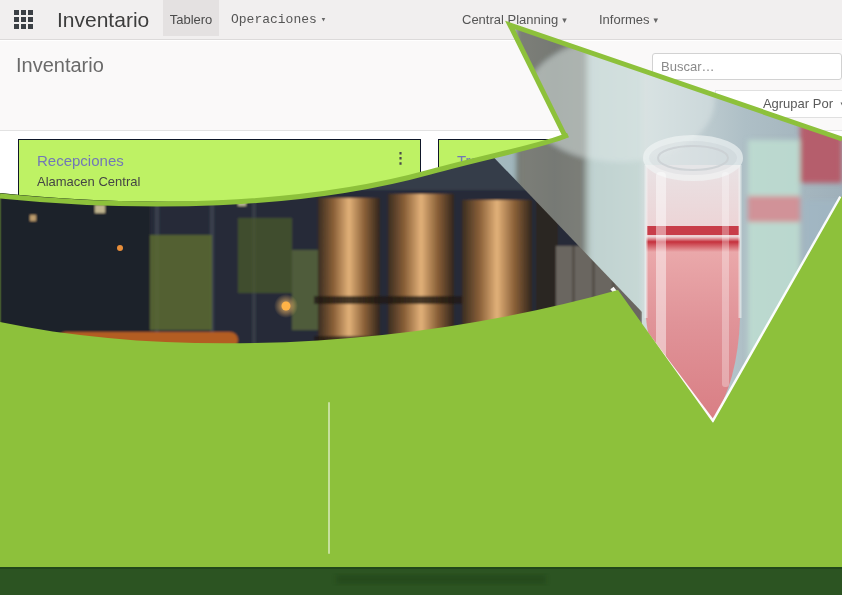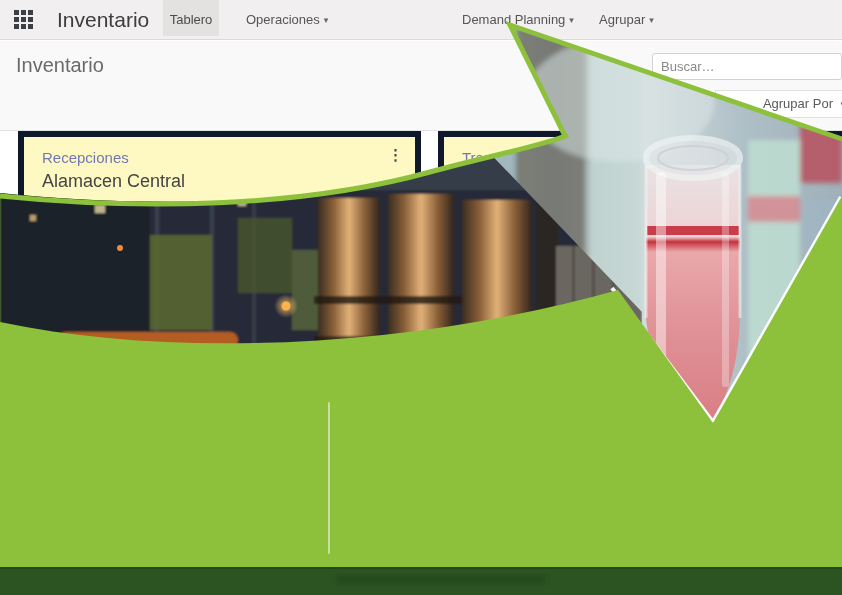--- a/index.html
+++ b/index.html
@@ -27,23 +27,23 @@
                 border:1px solid #d2d2d2; border-radius:3px; background:#fff; }
   .search-box input { width:100%; height:100%; border:none; outline:none; background:transparent;
                       font-family:"Liberation Sans",sans-serif; font-size:13px; color:#8b5cf6; padding:0 8px; }
   .search-box input::placeholder { color:#8a8a8a; opacity:1; }
   .groupby-box { position:absolute; left:715px; top:49px; width:135px; height:28px;
                  background:#fff; border:1px solid #e0e0e0; border-right:none;
                  font-size:13px; color:#5a5a5a; line-height:26px; padding-left:42px; cursor:pointer;text-align:center; }
 
   
   .dashboard { position:absolute; left:0; top:131px; width:842px; height:464px; background:#fff; z-index:1; }
-  .card { position:absolute; top:0; height:92px; background:#fef9c3; border:6px solid #0f172a; }
+  .card { position:absolute; top:8px; height:92px; background:#bef264; border:1px solid #0f172a; }
   .card-title { position:absolute; left:18px; top:12px; font-size:15px; color:#7277b6; cursor:pointer; }
-  .card-sub { position:absolute; left:18px; top:34px; font-size:18px; color:#454545; }
+  .card-sub { position:absolute; left:18px; top:34px; font-size:13px; color:#454545; }
   .kebab { position:absolute; right:12px; top:10px; font-size:15px; color:#4a4a4a;
            font-weight:bold; cursor:pointer; line-height:16px; }
 
   
   .overlay { position:absolute; left:0; top:0; width:842px; height:595px; z-index:10; }
 </style>
 </head>
 <body>
 
 <div class="screen">
@@ -58,28 +58,28 @@
         <span></span>
         <span></span>
         <span></span>
         <span></span>
     </div>
     <div class="brand">Inventario</div>
 
     <div class="navitem active" style="left:163px; width:56px;">
       <span>Tablero</span>
     </div>
-    <div class="navitem" style="left:246px;">
+    <div class="navitem" style="left:231px;font-family:Liberation Mono, monospace;">
       <span>Operaciones</span><span class="caret">▾</span>
     </div>
     <div class="navitem" style="left:462px;">
-      <span>Demand Planning</span><span class="caret">▾</span>
+      <span>Central Planning</span><span class="caret">▾</span>
     </div>
     <div class="navitem" style="left:599px;">
-      <span>Agrupar</span><span class="caret">▾</span>
+      <span>Informes</span><span class="caret">▾</span>
     </div>
   </div>
 
   <div class="control-panel">
     <div class="page-title">Inventario</div>
     <div class="search-box">
       <input type="text" placeholder="Buscar…" style="">
     </div>
     <div class="groupby-box">
       <span>Agrupar Por</span>

